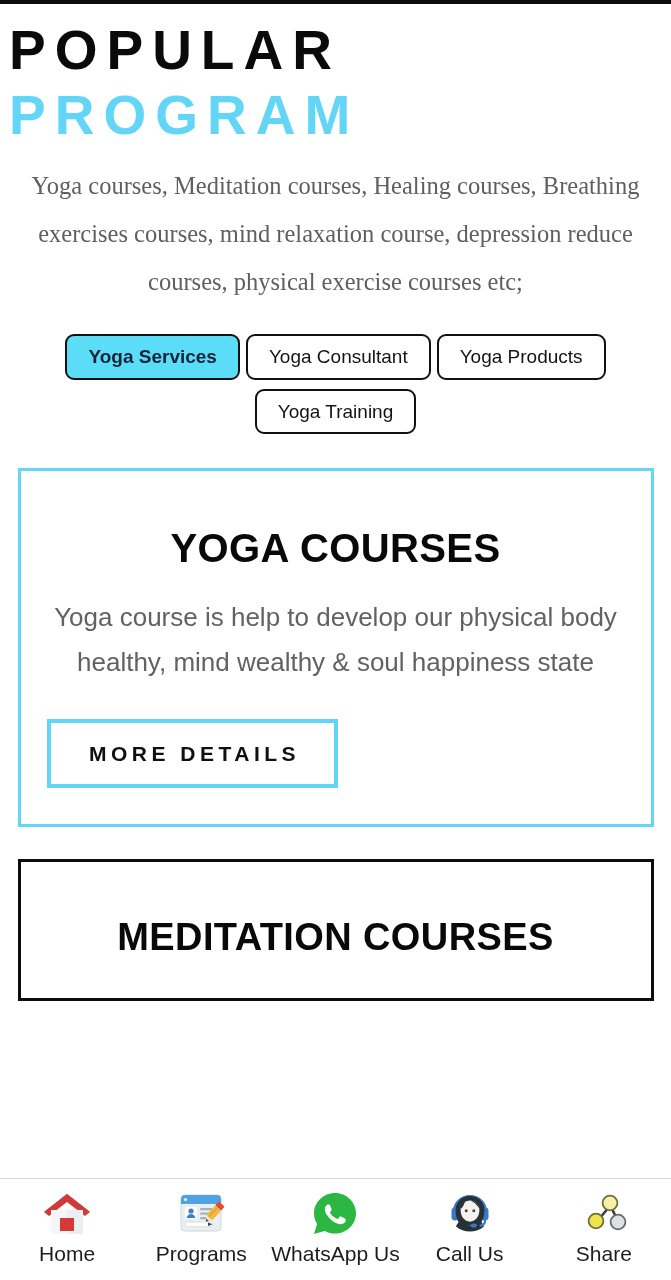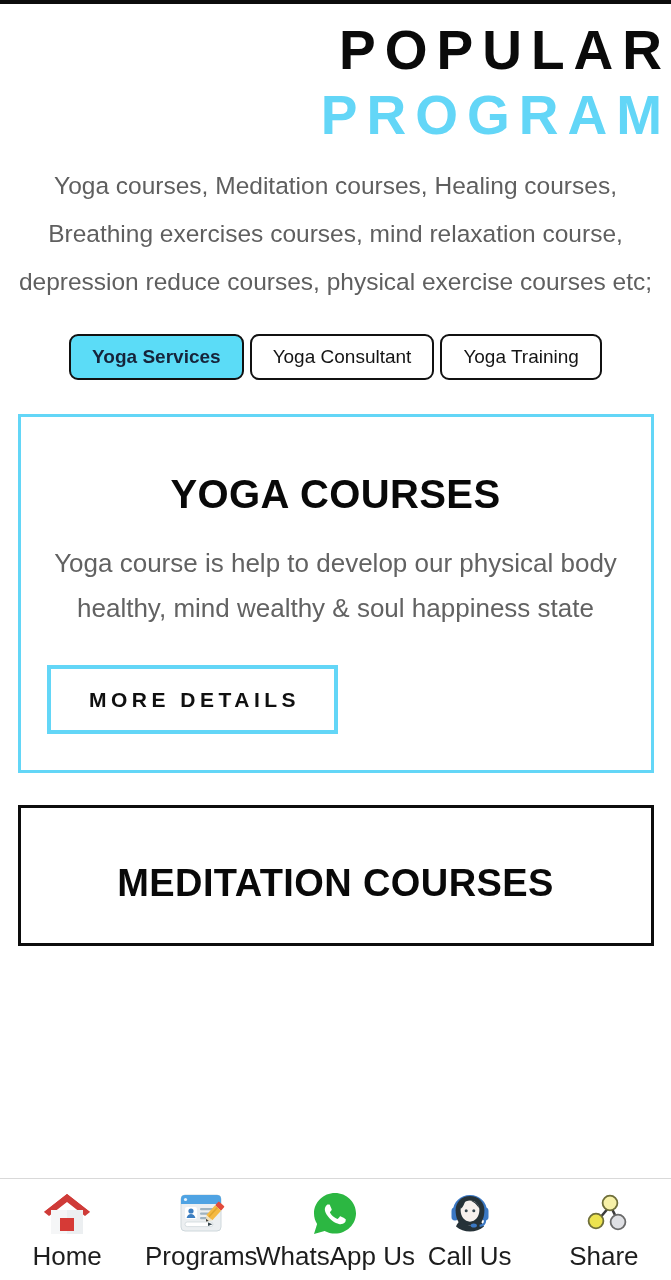--- a/index.html
+++ b/index.html
@@ -33,21 +33,21 @@
     position: absolute;
     top: 4px; left: 0;
     width: 671px;
     height: 1174px;
     overflow: hidden;
     background: #ffffff;
   }
 
   
   .heading-wrap {
-    text-align: right;
+    text-align: left;
     padding-top: 14px;
   }
   .heading-line-1 {
     font-size: 55px;
     font-weight: 700;
     letter-spacing: 9px;
     color: #0a0a0a;
     line-height: 1.18;
     font-family: "Liberation Sans", sans-serif;
     text-indent: 9px;
@@ -63,21 +63,21 @@
   }
 
   
   .intro {
     margin: 14px auto 0 auto;
     width: 640px;
     text-align: center;
     font-size: 24.5px;
     line-height: 48px;
     color: #5f5f5f;
-    font-family: Liberation Sans, sans-serif;
+    font-family: Liberation Serif, serif;
     font-weight: 400;
   }
 
   
   .tabs {
     margin-top: 28px;
     display: flex;
     flex-wrap: wrap;
     justify-content: center;
     align-content: flex-start;
@@ -177,21 +177,21 @@
   }
   .nav-icon {
     width: 54px;
     height: 50px;
     display: flex;
     align-items: center;
     justify-content: center;
   }
   .nav-icon svg { display: block; }
   .nav-label {
-    font-size: 26px;
+    font-size: 21px;
     color: #1d1d1d;
     font-family: "Liberation Sans", sans-serif;
     line-height: 1.1;
     white-space: nowrap;
   }
 </style>
 </head>
 <body>
 
 <div id="app">
@@ -203,20 +203,21 @@
     <div class="heading-wrap">
       <div class="heading-line-1">POPULAR</div>
       <div class="heading-line-2">PROGRAM</div>
     </div>
 
     <p class="intro">Yoga courses, Meditation courses, Healing courses, Breathing exercises courses, mind relaxation course, depression reduce courses, physical exercise courses etc;</p>
 
     <div class="tabs">
       <button class="tab active">Yoga Services</button>
       <button class="tab">Yoga Consultant</button>
+      <button class="tab">Yoga Products</button>
       <button class="tab">Yoga Training</button>
     </div>
 
     <div class="card card-yoga">
       <div class="card-title">YOGA COURSES</div>
       <div class="card-desc">Yoga course is help to develop our physical body healthy, mind wealthy &amp; soul happiness state</div>
       <div class="card-cta-wrap">
         <button class="card-cta">MORE DETAILS</button>
       </div>
     </div>

